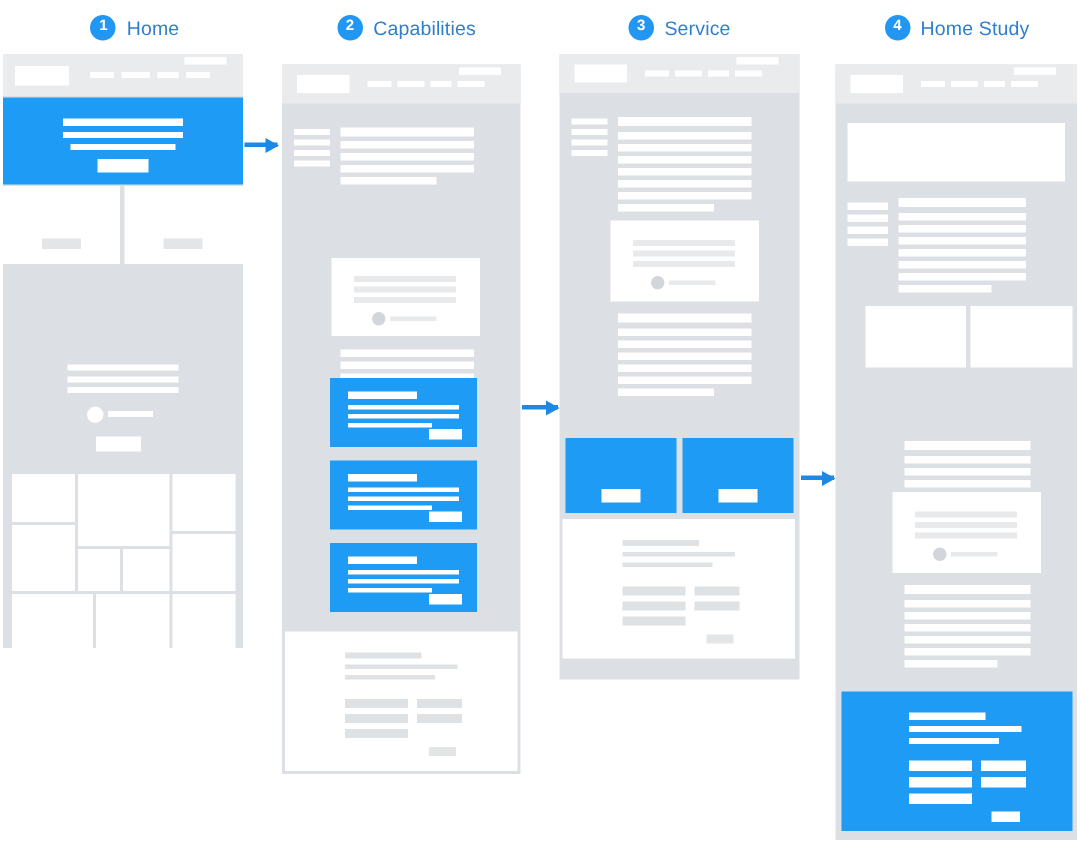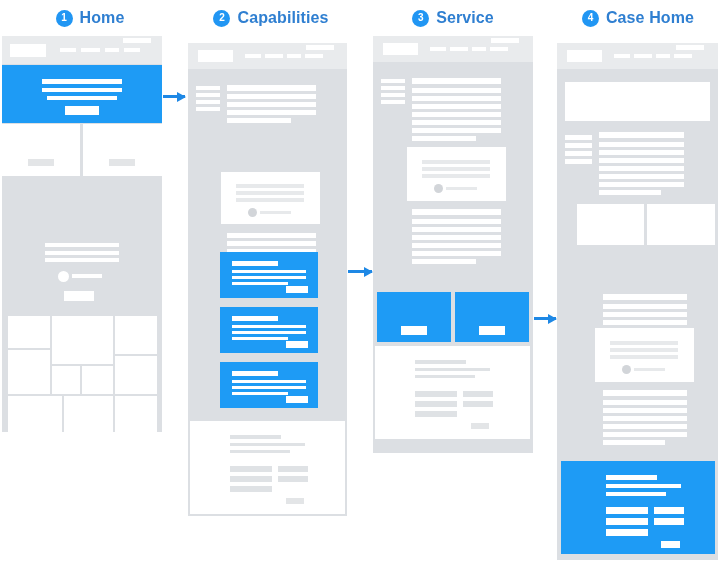--- a/index.html
+++ b/index.html
@@ -15,21 +15,21 @@
     width:180px;
   }
   .step-num{
     width:17px;height:17px;border-radius:50%;
     background:#2196f3;color:#ffffff;
     font-size:10px;font-weight:bold;
     display:flex;align-items:center;justify-content:center;
     line-height:1;
   }
   .step-label{
-    color:#2f7fd1;font-size:16px;font-weight:bold;letter-spacing:.1px;
+    color:#2f7fd1;font-size:13px;font-weight:normal;letter-spacing:.1px;
   }
   
   .col{position:absolute;background:#dcdfe3;}
   #col1{left:2px;top:36px;width:160px;height:396px;}
   #col2{left:188px;top:43px;width:159px;height:473px;}
   #col3{left:373px;top:36px;width:160px;height:417px;}
   #col4{left:557px;top:43px;width:161px;height:517px;}
 
   
   .bar{position:absolute;background:#ffffff;}
@@ -63,21 +63,21 @@
 <div class="step-header" style="left:181px;">
   <span class="step-num">2</span>
   <span class="step-label">Capabilities</span>
 </div>
 <div class="step-header" style="left:363px;">
   <span class="step-num">3</span>
   <span class="step-label">Service</span>
 </div>
 <div class="step-header" style="left:548px;">
   <span class="step-num">4</span>
-  <span class="step-label">Case Home</span>
+  <span class="step-label">Home Study</span>
 </div>
 
 <div class="col" id="col1">
 
   <div class="navbar" style="left:0;top:0;width:160px;height:28px;"></div>
   <div class="bar" style="left:8px;top:8px;width:36px;height:13px;"></div>
   <div class="bar" style="left:58px;top:12px;width:16px;height:4px;"></div>
   <div class="bar" style="left:79px;top:12px;width:19px;height:4px;"></div>
   <div class="bar" style="left:103px;top:12px;width:14px;height:4px;"></div>
   <div class="bar" style="left:122px;top:12px;width:16px;height:4px;"></div>

